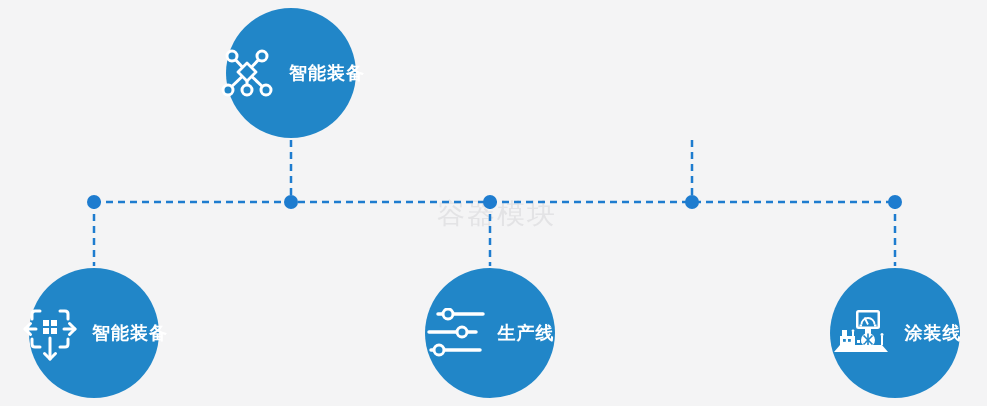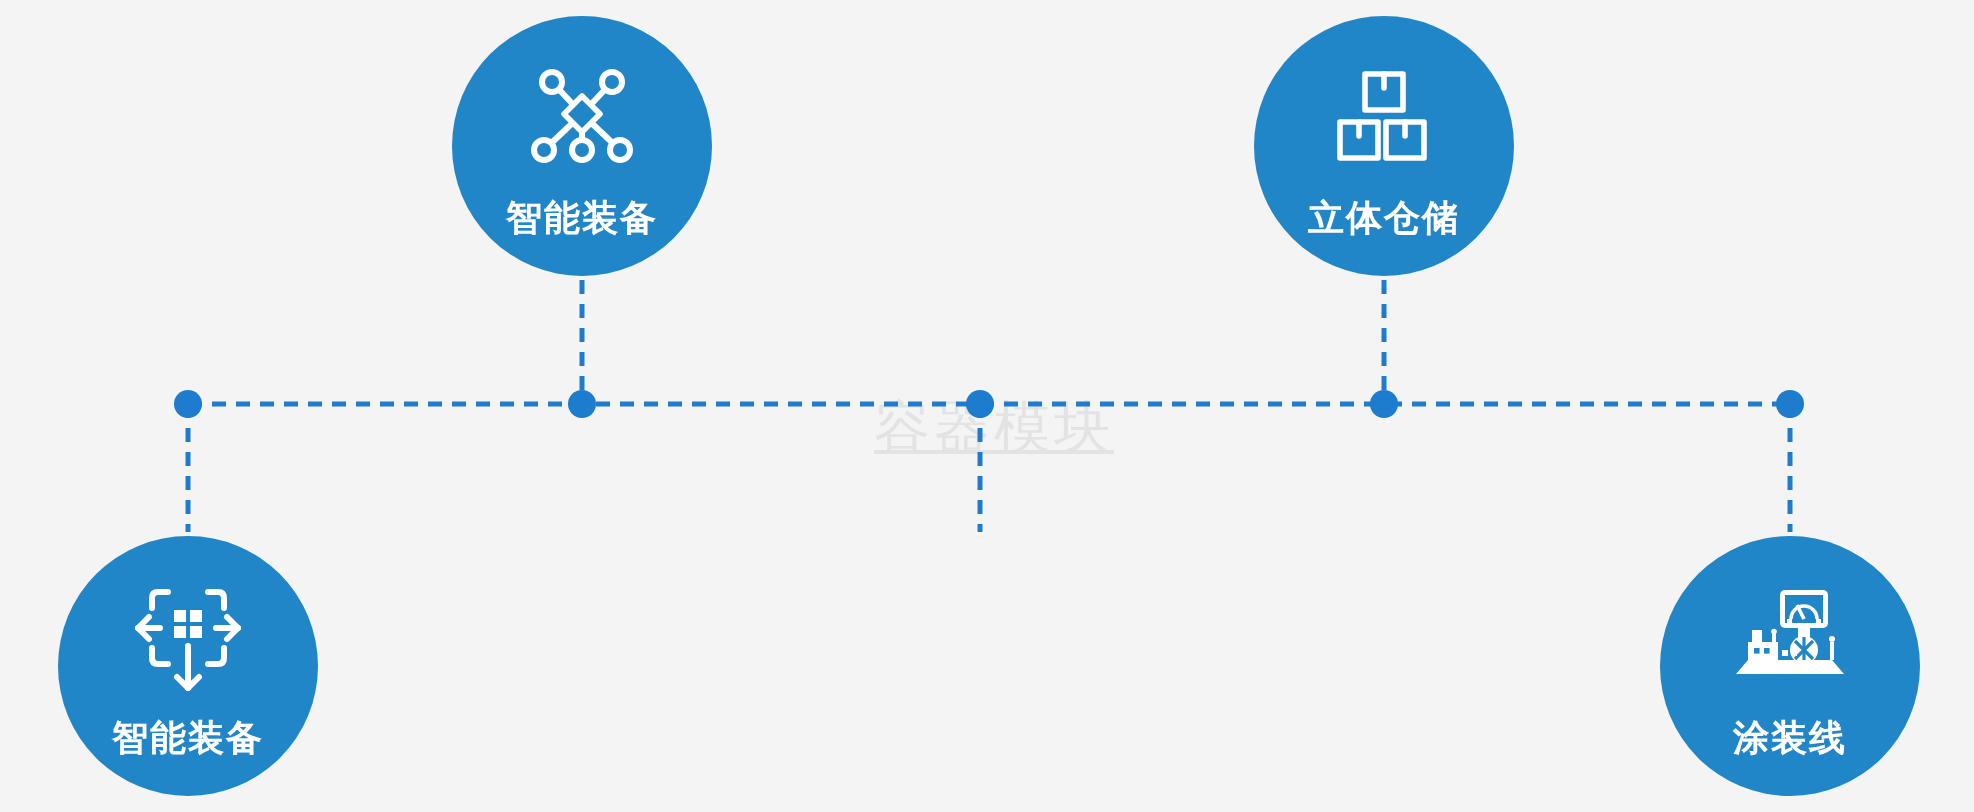--- a/index.html
+++ b/index.html
@@ -18,27 +18,27 @@
     overflow:hidden;
   }
   .connectors{position:absolute;left:0;top:0;z-index:1;}
   .dash{stroke:var(--connector);stroke-width:2.5;stroke-dasharray:7 5;fill:none;}
   .dot{fill:var(--connector);}
   .watermark{
     position:absolute;left:437px;top:200px;width:130px;
     z-index:0;
     font-size:28px;line-height:1;letter-spacing:2px;
     color:var(--watermark);
-    user-select:none;white-space:nowrap;text-decoration:underline;
+    user-select:none;white-space:nowrap;
   }
   .node{
     position:absolute;z-index:2;
     width:130px;height:130px;border-radius:50%;
     background:var(--circle);
-    display:flex;flex-direction:column;align-items:center;justify-content:center;
+    display:flex;align-items:center;justify-content:center;
     gap:12px;
     cursor:pointer;
   }
   .node .icon{display:flex;align-items:center;justify-content:center;height:60px;}
   .node .label{
     color:#fff;font-size:18px;font-weight:700;letter-spacing:1px;
     line-height:1;white-space:nowrap;
   }
   .n1{left:226px;top:8px;}
   .n2{left:627px;top:8px;}
@@ -90,35 +90,20 @@
             <circle cx="45" cy="9" r="5"></circle>
           <circle cx="11" cy="43" r="5"></circle>
             <circle cx="30" cy="43" r="5"></circle>
             <circle cx="49" cy="43" r="5"></circle>
         </g>
       </svg>
     </span>
     <span class="label">智能装备</span>
   </div>
 
-  <div class="node n2">
-    <span class="icon">
-      <svg width="48" height="46" viewBox="0 0 48 46">
-        <g class="st" stroke-width="2.8">
-          <rect x="14.5" y="2" width="19" height="18"></rect>
-            <path d="M24,2 L24,9"></path>
-          <rect x="2" y="26" width="19" height="18"></rect>
-            <path d="M11.5,26 L11.5,33"></path>
-          <rect x="25" y="26" width="19" height="18"></rect>
-            <path d="M34.5,26 L34.5,33"></path>
-        </g>
-      </svg>
-    </span>
-    <span class="label">立体仓储</span>
-  </div>
 
   <div class="node n3">
     <span class="icon">
       <svg width="60" height="62" viewBox="0 0 60 62">
         <g class="st" stroke-width="3">
           <path d="M12,17 L12,12 Q12,9 15,9 L20,9"></path>
           <path d="M40,9 L45,9 Q48,9 48,12 L48,17"></path>
           <path d="M12,37 L12,42 Q12,45 15,45 L20,45"></path>
           <path d="M40,45 L45,45 Q48,45 48,42 L48,37"></path>
           <path d="M5,27 L16,27"></path>
@@ -132,20 +117,37 @@
           <rect x="23" y="18" width="6" height="6"></rect>
             <rect x="31" y="18" width="6" height="6"></rect>
           <rect x="23" y="26" width="6" height="6"></rect>
             <rect x="31" y="26" width="6" height="6"></rect>
         </g>
       </svg>
     </span>
     <span class="label">智能装备</span>
   </div>
 
+  <div class="node n4">
+    <span class="icon">
+      <svg width="60" height="50" viewBox="0 0 60 50">
+        <g class="st" stroke-width="3.5">
+          <path d="M12,6 L57,6"></path>
+            <path d="M3,24 L50,24"></path>
+            <path d="M5,42 L54,42"></path>
+        </g>
+        <g class="fb" stroke="#fff" stroke-width="3">
+          <circle cx="22" cy="6" r="5"></circle>
+            <circle cx="36" cy="24" r="5"></circle>
+            <circle cx="13" cy="42" r="5"></circle>
+        </g>
+      </svg>
+    </span>
+    <span class="label">生产线</span>
+  </div>
 
   <div class="node n5">
     <span class="icon">
       <svg width="64" height="56" viewBox="0 0 64 56">
         <rect class="fw" x="27" y="5" width="24" height="19" rx="2.5"></rect>
         <rect class="fb" x="29.5" y="7.5" width="19" height="14"></rect>
         <path d="M32.5,19.5 A6.5,6.5 0 1 1 45.5,19.5" stroke="#fff" stroke-width="1.8" fill="none"></path>
         <path d="M39,19.5 L35.5,12.5" stroke="#fff" stroke-width="1.8" fill="none"></path>
         <rect class="fw" x="30.5" y="19.5" width="2.5" height="2"></rect>
         <rect class="fw" x="45" y="19.5" width="2.5" height="2"></rect>

